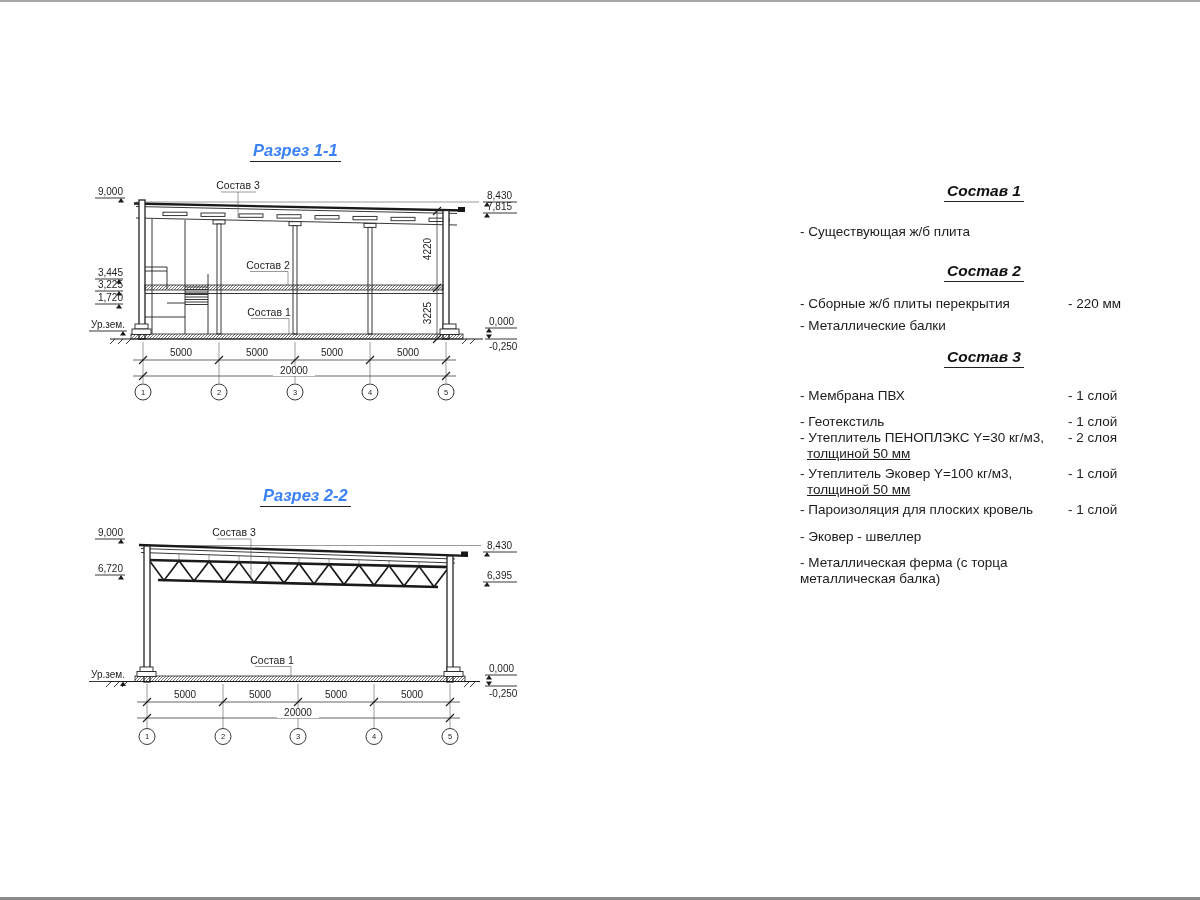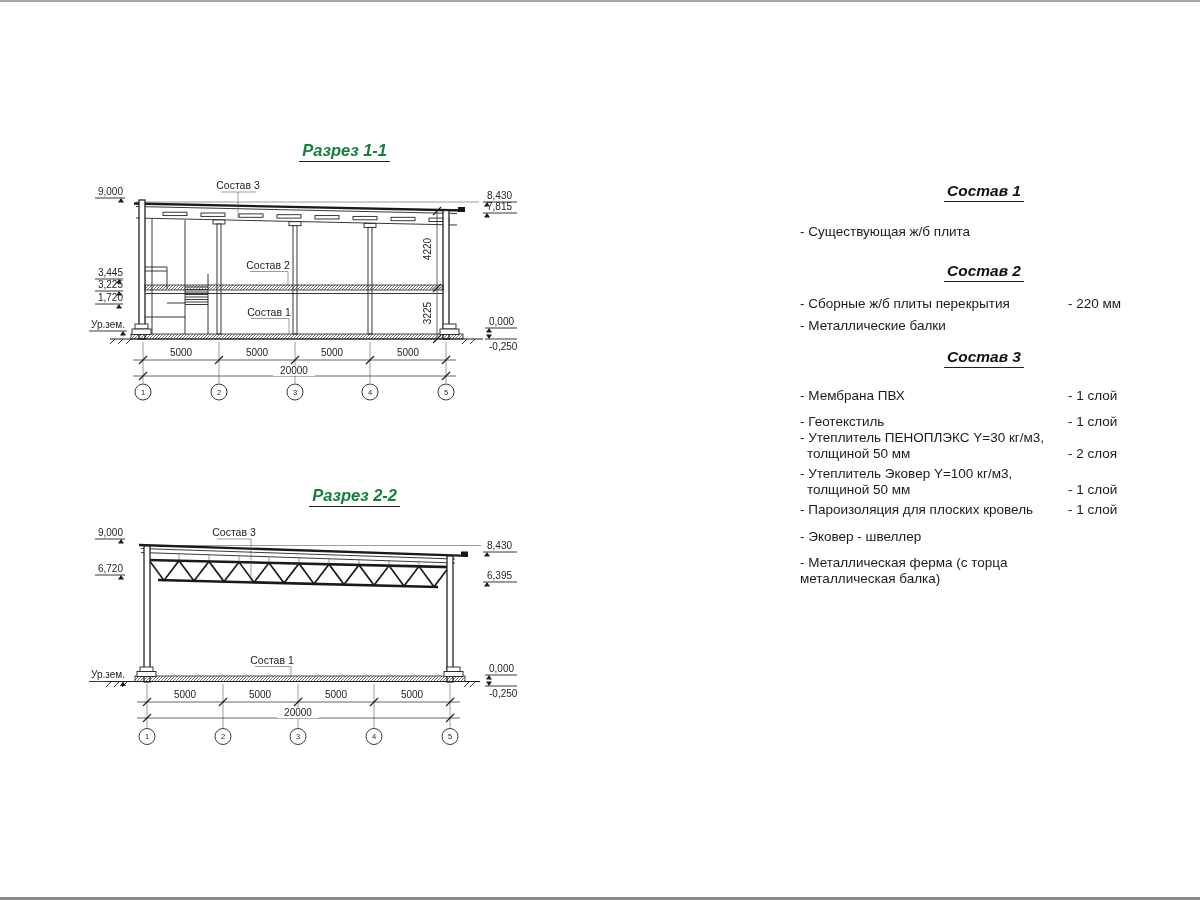--- a/index.html
+++ b/index.html
@@ -1,41 +1,41 @@
 <!DOCTYPE html>
 <html><head>
 <meta charset="utf-8">
 <style>
   html,body{margin:0;padding:0;background:#fff;}
   .page{position:relative;width:1200px;height:900px;background:#ffffff;overflow:hidden;
         border-top:2px solid #a8a8a8;border-bottom:3px solid #8a8a8a;box-sizing:border-box;
         font-family:"Liberation Sans",sans-serif;}
-  .dt{position:absolute;text-align:right;font-size:16.5px;font-weight:bold;font-style:italic;color:#15803d;}
+  .dt{position:absolute;text-align:left;font-size:16.5px;font-weight:bold;font-style:italic;color:#3b82f6;}
   .dt span{border-bottom:1.5px solid #222;padding:0 3px 2px;}
   .dwg{position:absolute;}
   svg text{font-family:"Liberation Sans",sans-serif;fill:#1d1d1d;font-size:10px;}
   svg text.lbl{font-size:10.5px;}
   svg text.ax{font-size:7.5px;}
   .s  {stroke:#222;stroke-width:0.9;fill:none;}
   .st {stroke:#4a4a4a;stroke-width:0.55;fill:none;}
   .sm {stroke:#222;stroke-width:1.3;fill:#fff;}
   .sk {stroke:#1a1a1a;stroke-width:2.3;fill:none;}
   .ch {stroke:#1a1a1a;stroke-width:2.6;fill:none;}
   .zz {stroke:#1a1a1a;stroke-width:1.7;fill:none;}
   .dim{stroke:#333;stroke-width:0.75;fill:none;}
   .tick{stroke:#1a1a1a;stroke-width:1.1;}
   .tri{fill:#1a1a1a;stroke:none;}
   .hb{stroke:#222;stroke-width:0.8;}
   .wcell{fill:#fff;stroke:#222;stroke-width:0.9;}
   .materials{position:absolute;left:800px;top:168px;width:368px;color:#1b1b1b;}
   .mh{text-align:center;font-size:15.5px;font-weight:bold;font-style:italic;line-height:18px;color:#111;}
   .mh span{border-bottom:1.4px solid #222;padding:0 3px 2px;}
-  .mi{display:flex;align-items:flex-end;font-size:13.5px;line-height:16px;}
+  .mi{display:flex;font-size:13.5px;line-height:16px;}
   .mi-t{flex:1 1 auto;}
-  .mi-t2{padding-left:7px;}
+  .mi-t2{padding-left:7px;text-decoration:underline;}
   .mi-q{flex:0 0 100px;}
 </style>
 </head>
 <body>
 
 <div class="page">
 
   <div class="dt" style="left:250px;top:139px;width:140px">
     <span>Разрез 1-1</span>
   </div>

